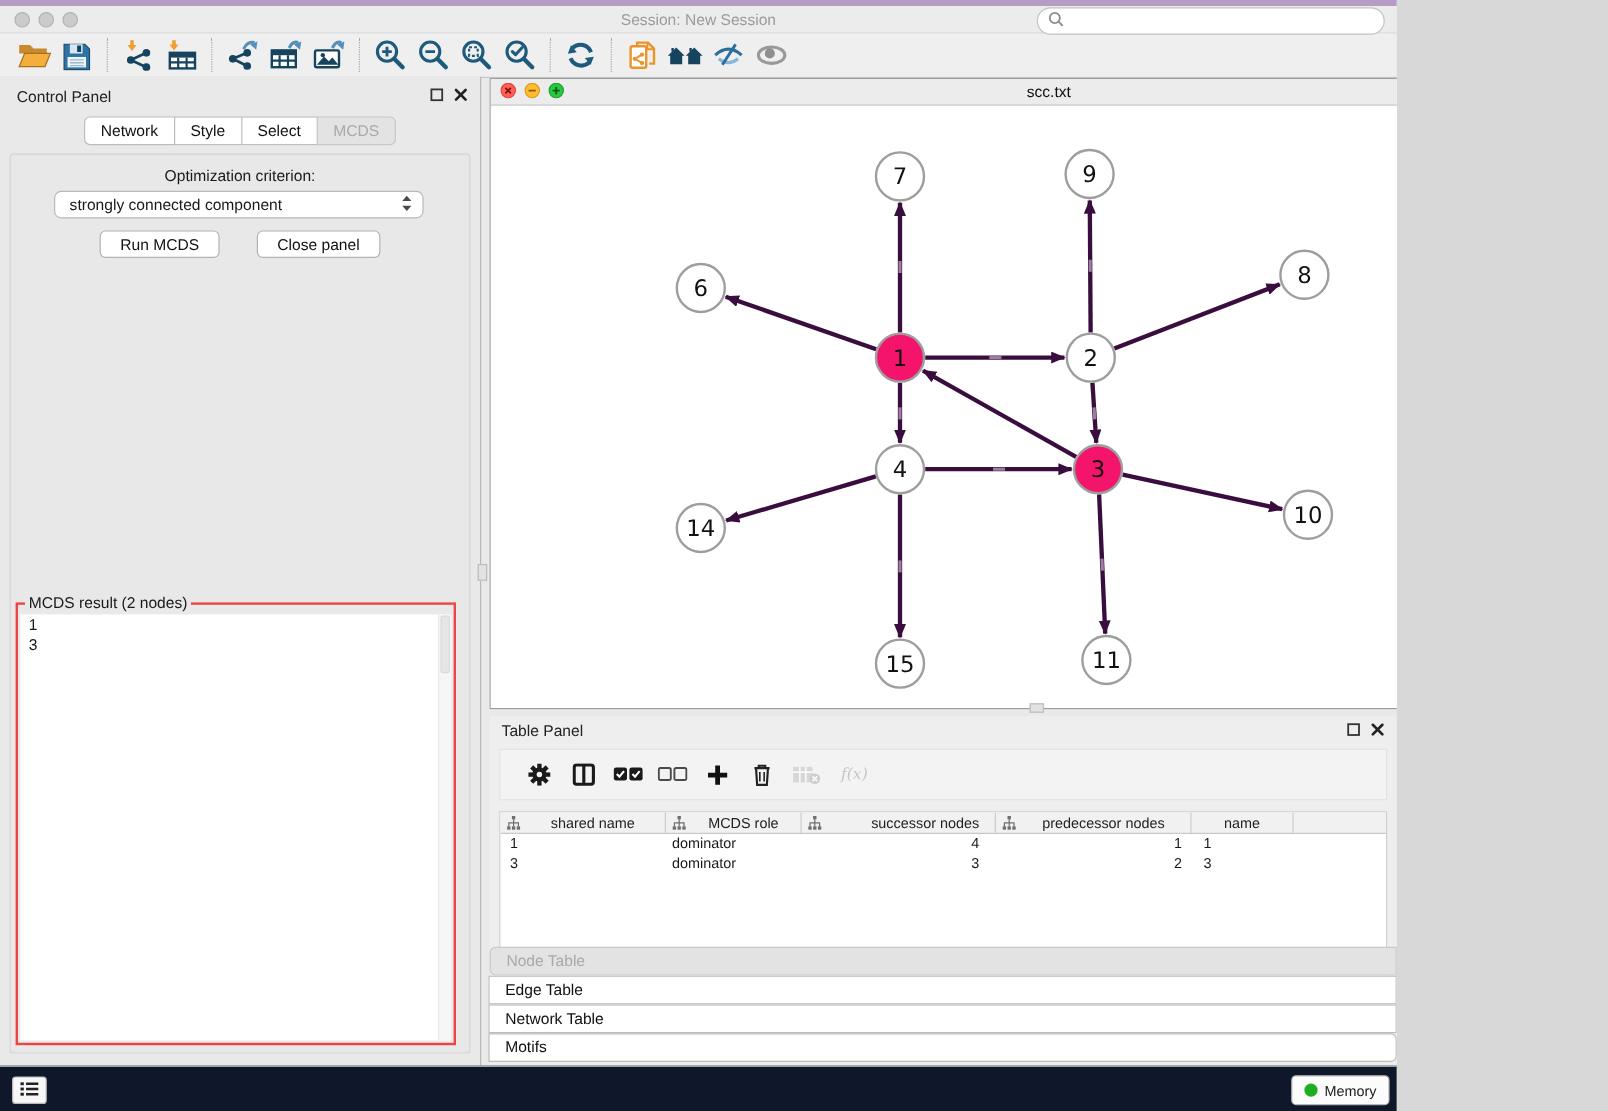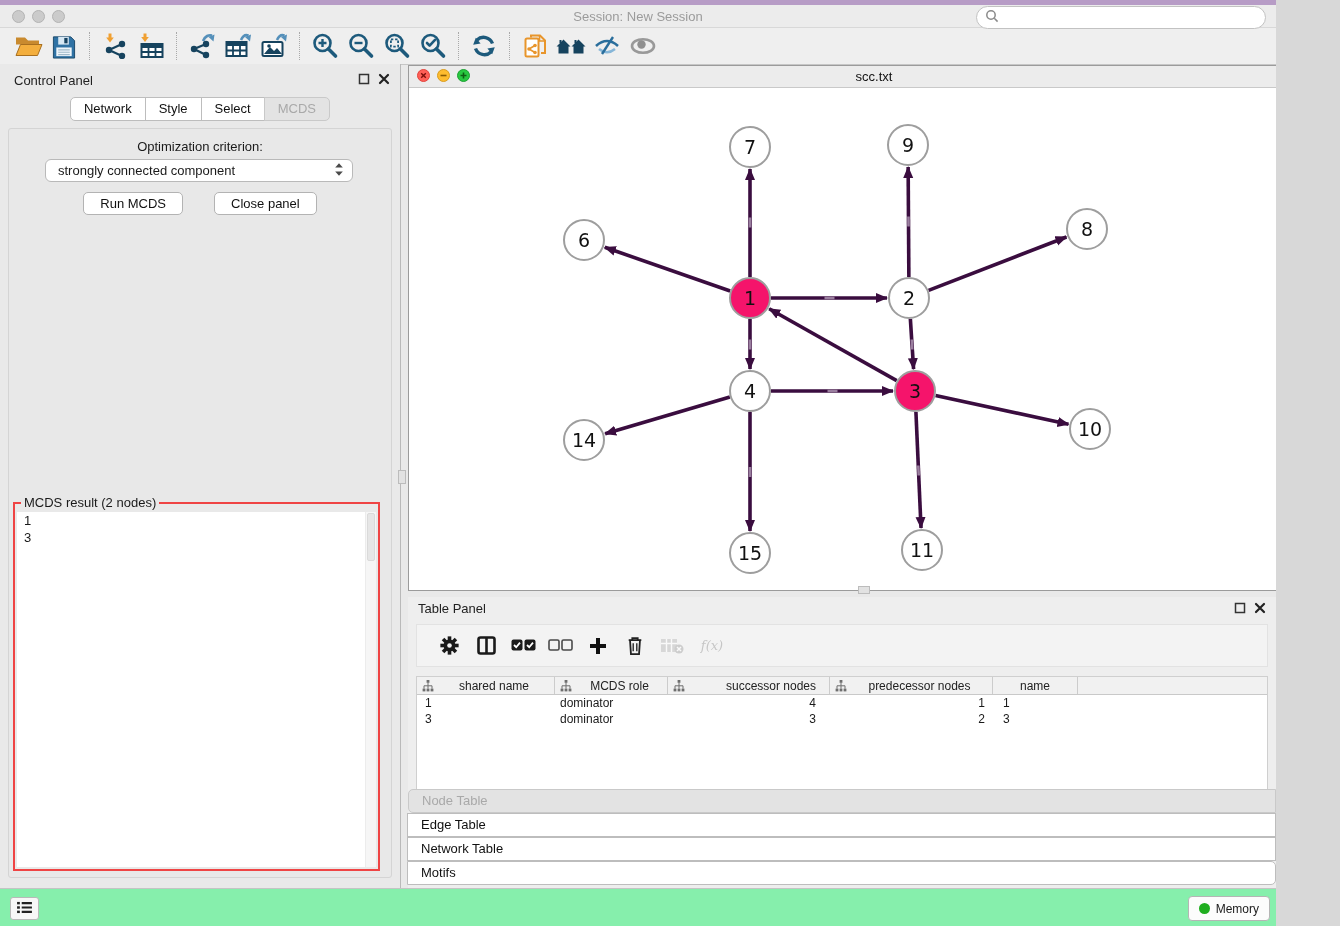--- a/index.html
+++ b/index.html
@@ -1,18 +1,18 @@
 <!DOCTYPE html>
 <html><head>
 <meta charset="utf-8">
 <style>
   * { margin:0; padding:0; box-sizing:border-box; }
   html,body { background:#d8d8d8; }
   .app {
-    position:relative; width:1276px; height:926px; overflow:hidden;
+    position:relative; width:1164px; height:926px; overflow:hidden;
     background:#e9e9e9; font-family:"Liberation Sans", sans-serif; font-size:13px; color:#1a1a1a;
   }
   
   .mac-strip { position:absolute; top:0; left:0; right:0; height:5px; background:#b79cc6; }
   .titlebar { position:absolute; top:5px; left:0; right:0; height:23px; background:#ececec; border-bottom:1px solid #d8d8d8; }
   .tl-gray { position:absolute; top:5px; width:13px; height:13px; border-radius:50%; background:#cbcbcb; border:1px solid #b3b3b3; }
   .win-title { position:absolute; left:0; right:0; top:4px; text-align:center; color:#9b9b9b; font-size:13px; }
   .toolbar { position:absolute; top:28px; left:0; right:0; height:37px; background:#efefef; border-bottom:1px solid #c6c6c6; display:flex; align-items:center; padding-left:10px; }
   .tb-btn { width:36px; height:30px; display:flex; align-items:center; justify-content:center; flex:0 0 auto; }
   .tb-btn svg { display:block; }
@@ -56,21 +56,21 @@
   .fx-label { font-family:"DejaVu Serif", serif; font-style:italic; font-size:13px; color:#9a9a9a; }
   .tp-table { position:absolute; left:8px; right:8px; top:79px; bottom:33px; background:#fff; border:1px solid #cfcfcf; overflow:hidden; }
   .tp-thead { display:flex; height:18px; background:#f1f1f1; border-bottom:1px solid #c9c9c9; }
   .th-cell { display:flex; align-items:center; border-right:1px solid #cccccc; font-size:12px; color:#222; overflow:hidden; }
   .th-cell .th-icon { margin-left:5px; display:flex; flex:0 0 auto; }
   .th-cell .th-label { flex:1; text-align:center; padding:0 4px; white-space:nowrap; }
   .tp-row { display:flex; height:16px; align-items:center; }
   .td-cell { font-size:12px; white-space:nowrap; overflow:hidden; }
   
   .tp-tabs { position:absolute; left:0; right:0; bottom:3px; display:flex; justify-content:center;flex-direction:column; }
-  .statusbar { position:absolute; left:0; right:0; bottom:0; height:38px; background:#86efac; border-top:1px solid #c4c4c4; }
+  .statusbar { position:absolute; left:0; right:0; bottom:0; height:38px; background:#0f172a; border-top:1px solid #c4c4c4; }
   .list-btn { position:absolute; left:10px; top:8px; width:29px; height:23px; background:#f7f7f7; border:1px solid #b9b9b9; border-radius:3px; display:flex; align-items:center; justify-content:center; }
   .memory-btn { position:absolute; right:6px; top:7px; height:25px; background:#fcfcfc; border:1px solid #b5b5b5; border-radius:4px; display:flex; align-items:center; gap:6px; padding:0 10px; font-size:12px; }
   .mem-dot { width:11px; height:11px; border-radius:50%; background:#1fae1f; }
 </style>
 </head>
 <body>
 
 <div class="app">
 
   <div class="mac-strip"></div>

